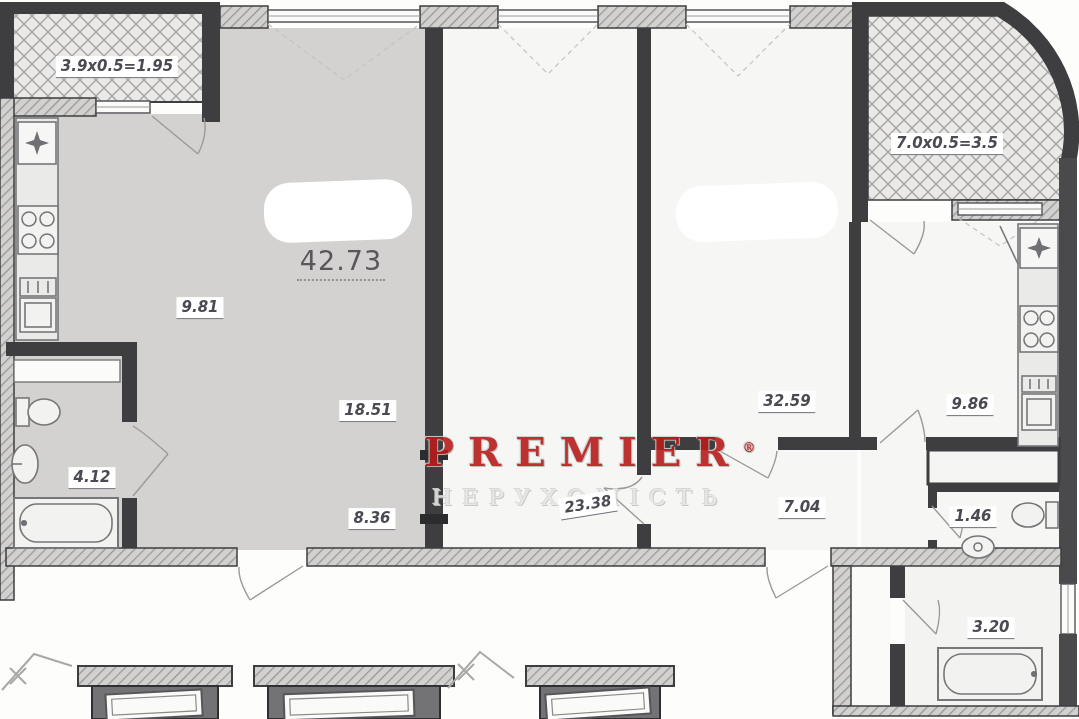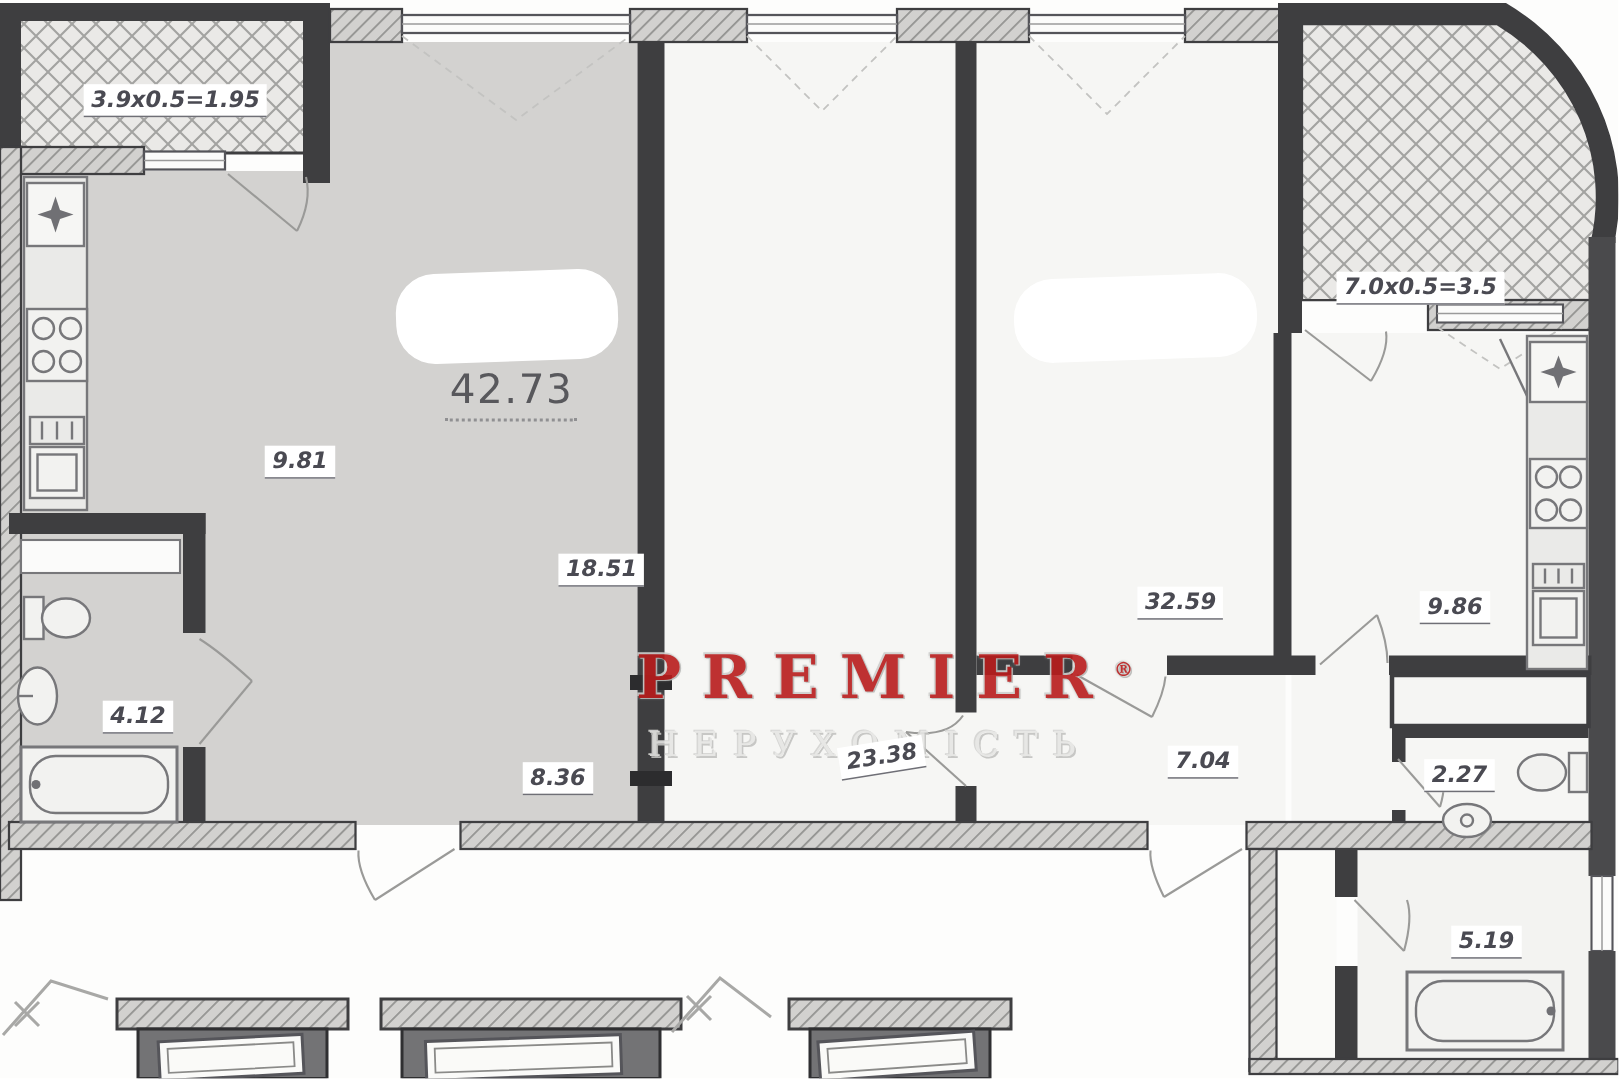--- a/index.html
+++ b/index.html
@@ -247,24 +247,24 @@
 <div class="blob" style="left:676px;top:184px;width:162px;height:56px;transform:rotate(-2deg);"></div>
 
 <div class="wm wm-brand" style="left:424px;top:428px;">
   <span>PREMIER</span><sup>®</sup>
 </div>
 <div class="wm wm-tag" style="left:432px;top:484px;">НЕРУХОМІСТЬ</div>
 
 <div class="chip sm" style="left:117px;top:67px;">3.9x0.5=1.95</div>
 <div class="chip xl" style="left:341px;top:263px;">42.73</div>
 <div class="chip sm" style="left:176px;top:308px;margin-left:24px;">9.81</div>
-<div class="chip sm" style="left:368px;top:380px;margin-left:33px;">18.51</div>
+<div class="chip sm" style="left:368px;top:411px;">18.51</div>
 <div class="chip sm" style="left:372px;top:519px;">8.36</div>
 <div class="chip sm" style="left:92px;top:478px;">4.12</div>
 <div class="chip sm" style="left:588px;top:505px;transform:translate(-50%,-50%) rotate(-9deg);">23.38</div>
 <div class="chip sm" style="left:787px;top:402px;">32.59</div>
 <div class="chip sm" style="left:802px;top:508px;">7.04</div>
 <div class="chip sm" style="left:970px;top:405px;">9.86</div>
-<div class="chip sm" style="left:973px;top:517px;">2.27</div>
-<div class="chip sm" style="left:991px;top:628px;">5.19</div>
-<div class="chip sm" style="left:947px;top:144px;margin-top:48px;">7.0x0.5=3.5</div>
+<div class="chip sm" style="left:973px;top:517px;">1.46</div>
+<div class="chip sm" style="left:991px;top:628px;">3.20</div>
+<div class="chip sm" style="left:947px;top:144px;">7.0x0.5=3.5</div>
 
 </div>
 
 </body></html>

